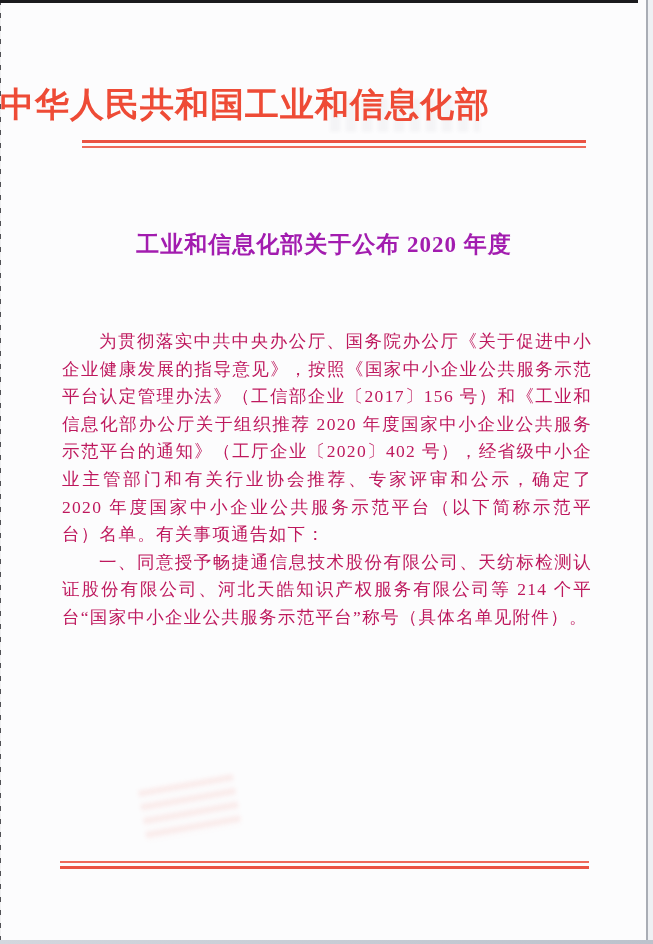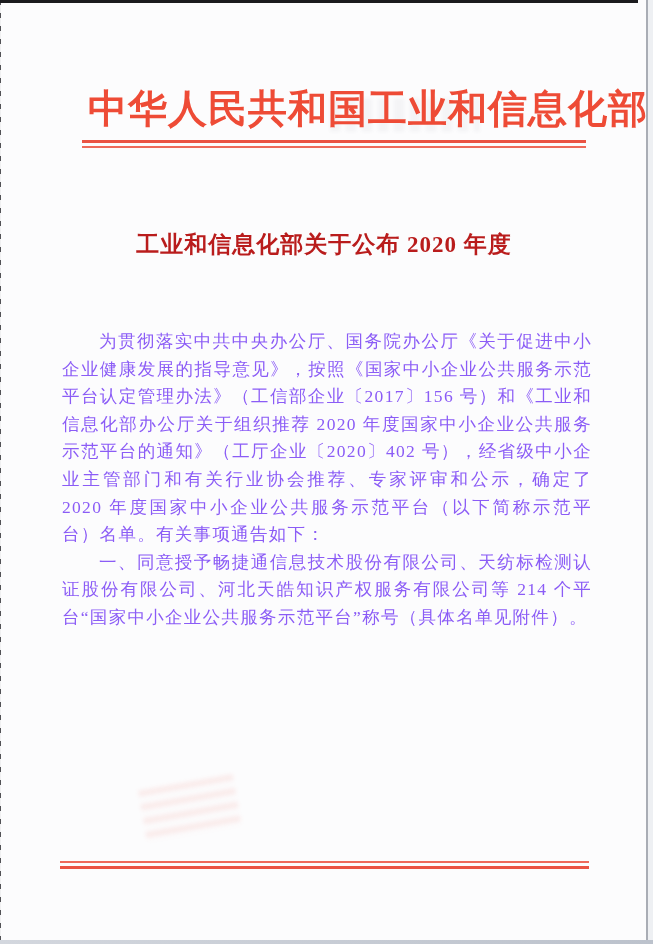--- a/index.html
+++ b/index.html
@@ -36,22 +36,22 @@
   }
   .scan-edge-bottom {
     position: absolute; bottom: 0; left: 0;
     width: 100%; height: 4px;
     background: linear-gradient(to right, #d3d7de, #bcc2cc);
   }
 
   
   .letterhead {
     position: absolute; top: 82px; left: 0; width: 648px;
-    text-align: right;
-    font-size: 39px;
+    text-align: left;
+    font-size: 34px;
     font-weight: 900;
     letter-spacing: 1px;
     color: #ee4b36;
     white-space: nowrap;
   }
 
   .rule { position: absolute; left: 82px; width: 504px; }
   .rule-top { top: 140px; }
   .rule-top .bar-thick { height: 3px; background: #ea5343; }
   .rule-top .bar-thin  { height: 1.5px; background: #ee6a5b; margin-top: 3px; }
@@ -68,30 +68,30 @@
     white-space: nowrap;
   }
 
   .notice-title {
     position: absolute; top: 224px; left: 0; width: 648px;
     text-align: center;
     font-weight: bold;
     font-size: 23px;
     line-height: 42px;
     letter-spacing: 1px;
-    color: #b91c1c;
+    color: #a21caf;
   }
 
   .body-text {
     position: absolute; top: 328px; left: 62px;
     width: 530px;
     font-size: 17.5px;
     line-height: 27.6px;
     letter-spacing: 1.3px;
-    color: #8b5cf6;
+    color: #be185d;
     text-align: justify;
     text-justify: inter-ideograph;
   }
   .body-text p { margin: 0; text-indent: 37px; }
 
   
   .bleed-top {
     position: absolute; top: 98px; left: 330px;
     width: 150px; height: 34px;
     background: repeating-linear-gradient(to right,

